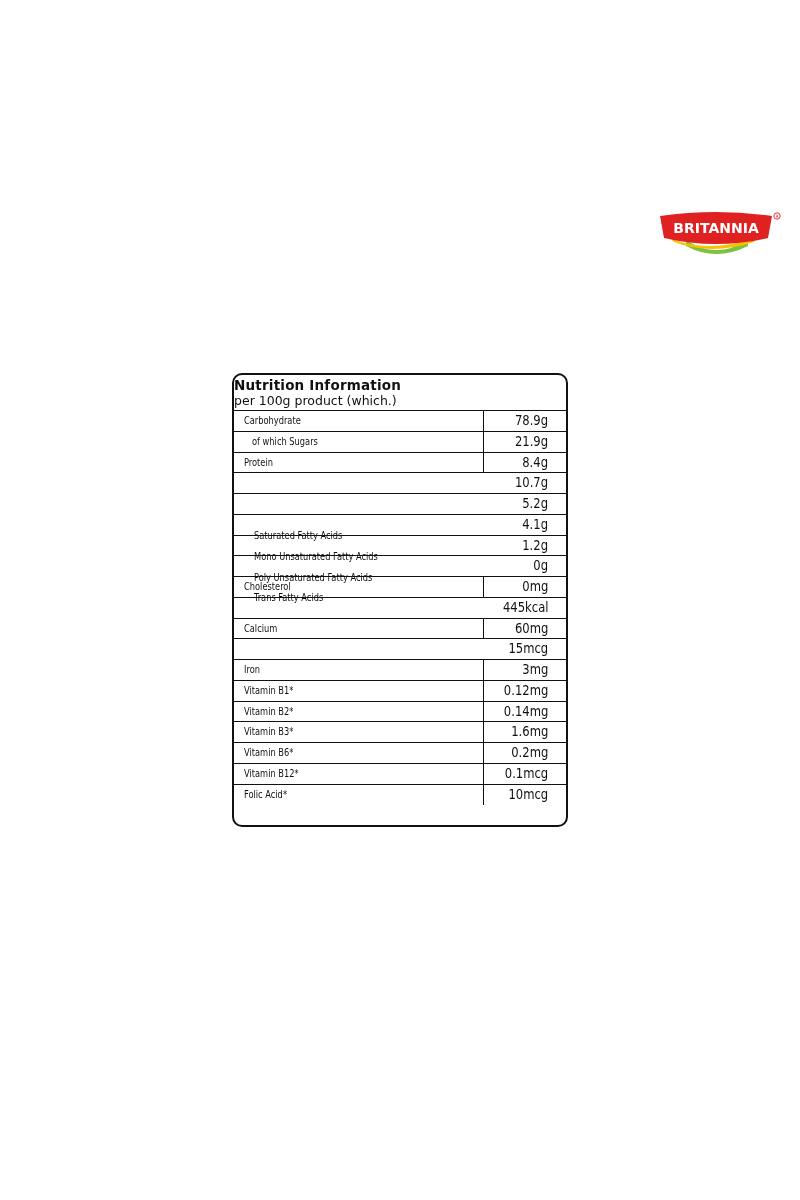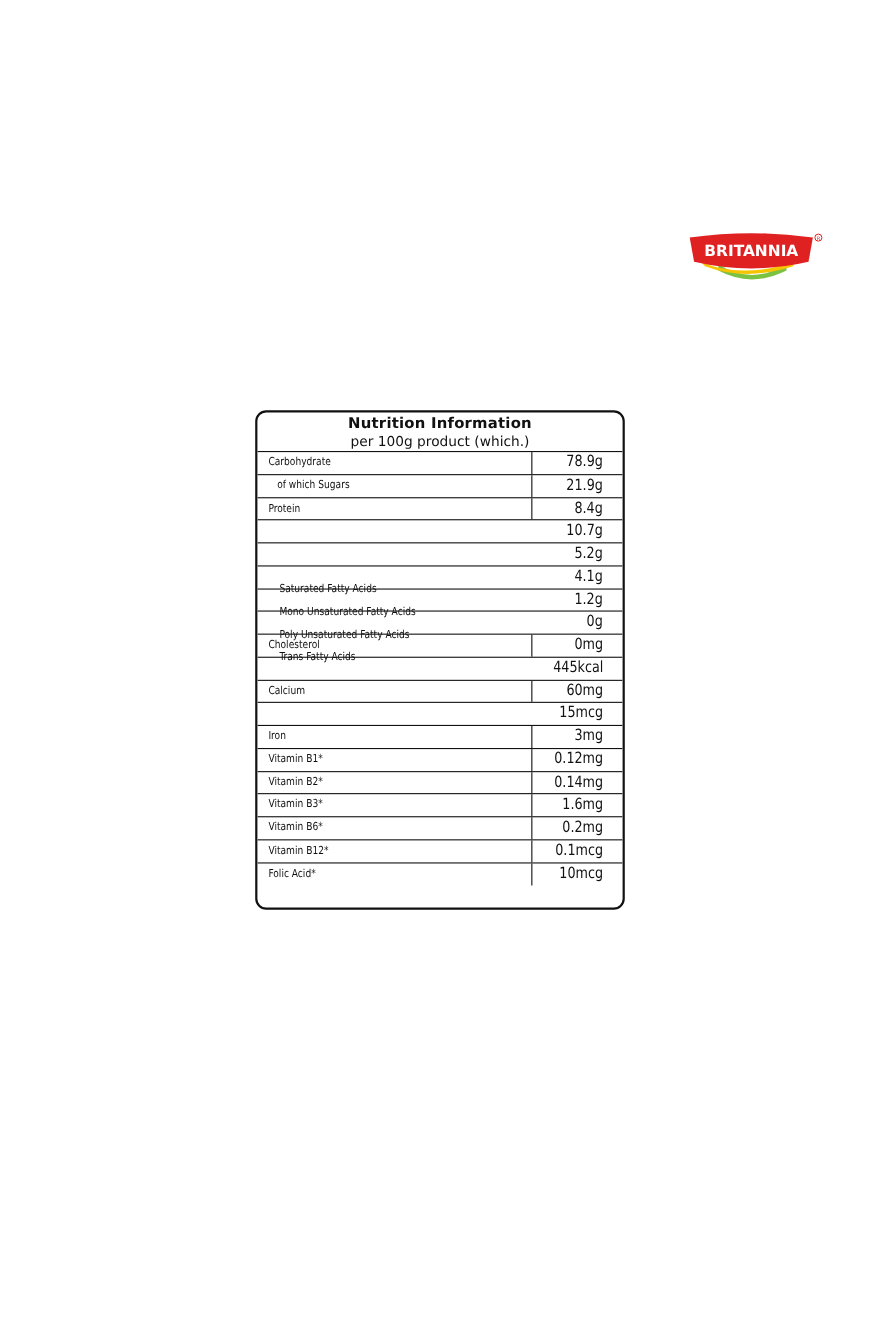--- a/index.html
+++ b/index.html
@@ -1,26 +1,26 @@
 <!DOCTYPE html>
 <html><head>
   <meta charset="utf-8">
   <style>
     html, body { margin: 0; padding: 0; background: #ffffff; }
     body { width: 800px; height: 1200px; position: relative; overflow: hidden; font-family: "DejaVu Sans Condensed", "DejaVu Sans", sans-serif; color: #111; }
 
-    .logo { position: absolute; left: 623px; top: 210px; width: 126px; height: 46px; }
+    .logo { position: absolute; left: 656px; top: 210px; width: 126px; height: 46px; }
     .logo svg { display: block; }
 
     .panel {
       position: absolute; left: 232px; top: 373px; width: 336px; height: 454px;
       border: 2px solid #111; border-radius: 10px; box-sizing: border-box; overflow: hidden;
       background: #fff;
     }
-    .panel-header { height: 36px; text-align: center; border-bottom: 1.5px solid #111; box-sizing: border-box; padding-top: 2px; }
+    .panel-header { height: 36px; border-bottom: 1.5px solid #111; box-sizing: border-box; padding-top: 2px; }
     .panel-title { font-family: "DejaVu Sans", sans-serif; font-weight: bold; font-size: 13.5px; line-height: 16px; letter-spacing: 0.2px; }
     .panel-sub { font-family: "DejaVu Sans", sans-serif; font-size: 12.5px; line-height: 15px; }
 
     .rows { position: relative; }
     .row { display: flex; height: 20.75px; border-bottom: 1.5px solid #111; box-sizing: border-box; }
     .row:last-child { border-bottom: none; }
     .cell-name { flex: 0 0 250px; border-right: 1.5px solid #111; box-sizing: border-box; padding-left: 10px; font-size: 10px; line-height: 19px; white-space: nowrap; transform-origin: left center; }
     .cell-name.indent1 { padding-left: 18px; }
     .cell-name.indent2 { padding-left: 20px; margin-top: 32px; }
     .cell-val { flex: 1; text-align: right; padding-right: 18px; font-size: 14px; line-height: 19px; white-space: nowrap; }

